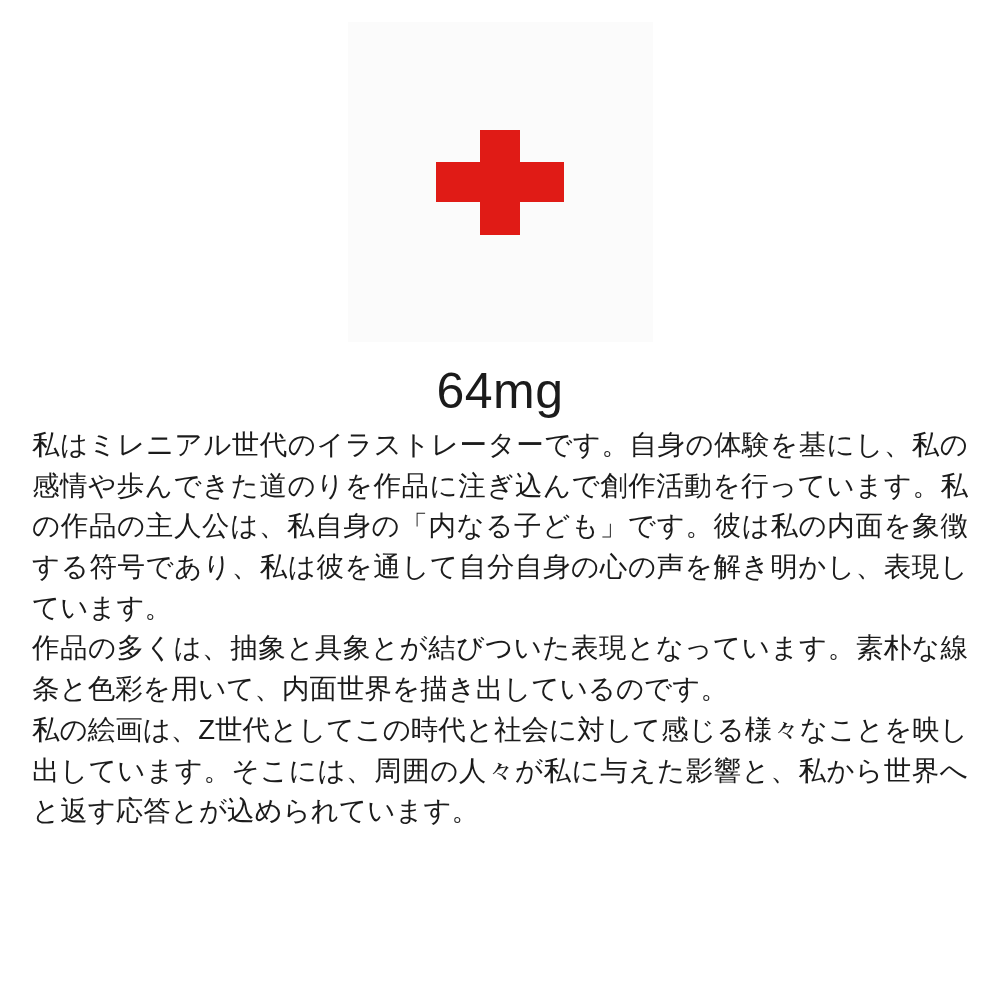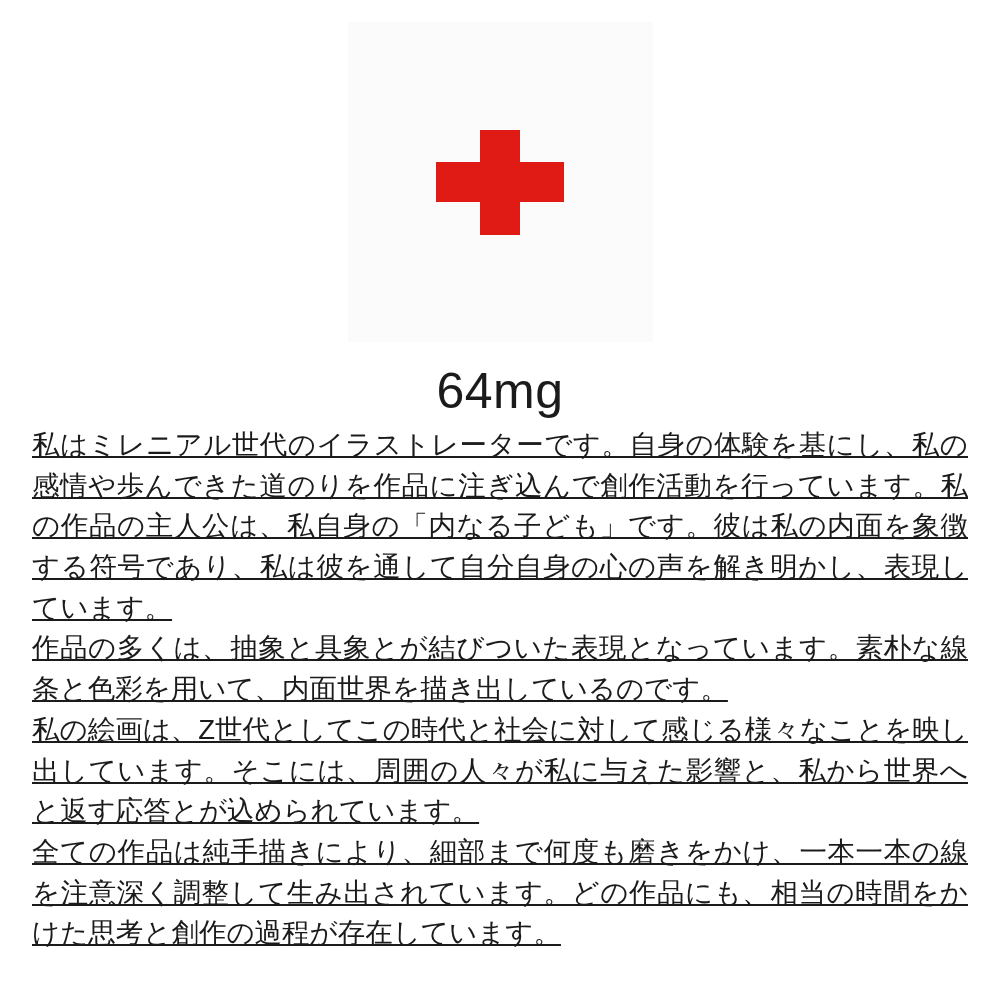--- a/index.html
+++ b/index.html
@@ -68,21 +68,20 @@
     margin-bottom: 6px;
     line-height: 1.1;
   }
   .body-text {
     padding: 0 32px 0 32px;
     font-size: 27.5px;
     line-height: 1.48;
     color: #1b1b1b;
     text-align: justify;
     text-justify: inter-character;
-    text-decoration: underline;
   }
   .para {
     margin: 0 0 0 0;
   }
 </style>
 </head>
 <body>
 
 <div class="page">
 
@@ -94,16 +93,15 @@
       </div>
     </div>
   </div>
 
   <h1 class="title">64mg</h1>
 
   <div class="body-text">
     <p class="para">私はミレニアル世代のイラストレーターです。自身の体験を基にし、私の感情や歩んできた道のりを作品に注ぎ込んで創作活動を行っています。私の作品の主人公は、私自身の「内なる子ども」です。彼は私の内面を象徴する符号であり、私は彼を通して自分自身の心の声を解き明かし、表現しています。</p>
     <p class="para">作品の多くは、抽象と具象とが結びついた表現となっています。素朴な線条と色彩を用いて、内面世界を描き出しているのです。</p>
     <p class="para">私の絵画は、Z世代としてこの時代と社会に対して感じる様々なことを映し出しています。そこには、周囲の人々が私に与えた影響と、私から世界へと返す応答とが込められています。</p>
-    <p class="para">全ての作品は純手描きにより、細部まで何度も磨きをかけ、一本一本の線を注意深く調整して生み出されています。どの作品にも、相当の時間をかけた思考と創作の過程が存在しています。</p>
   </div>
 
 </div>
 
 </body></html>

